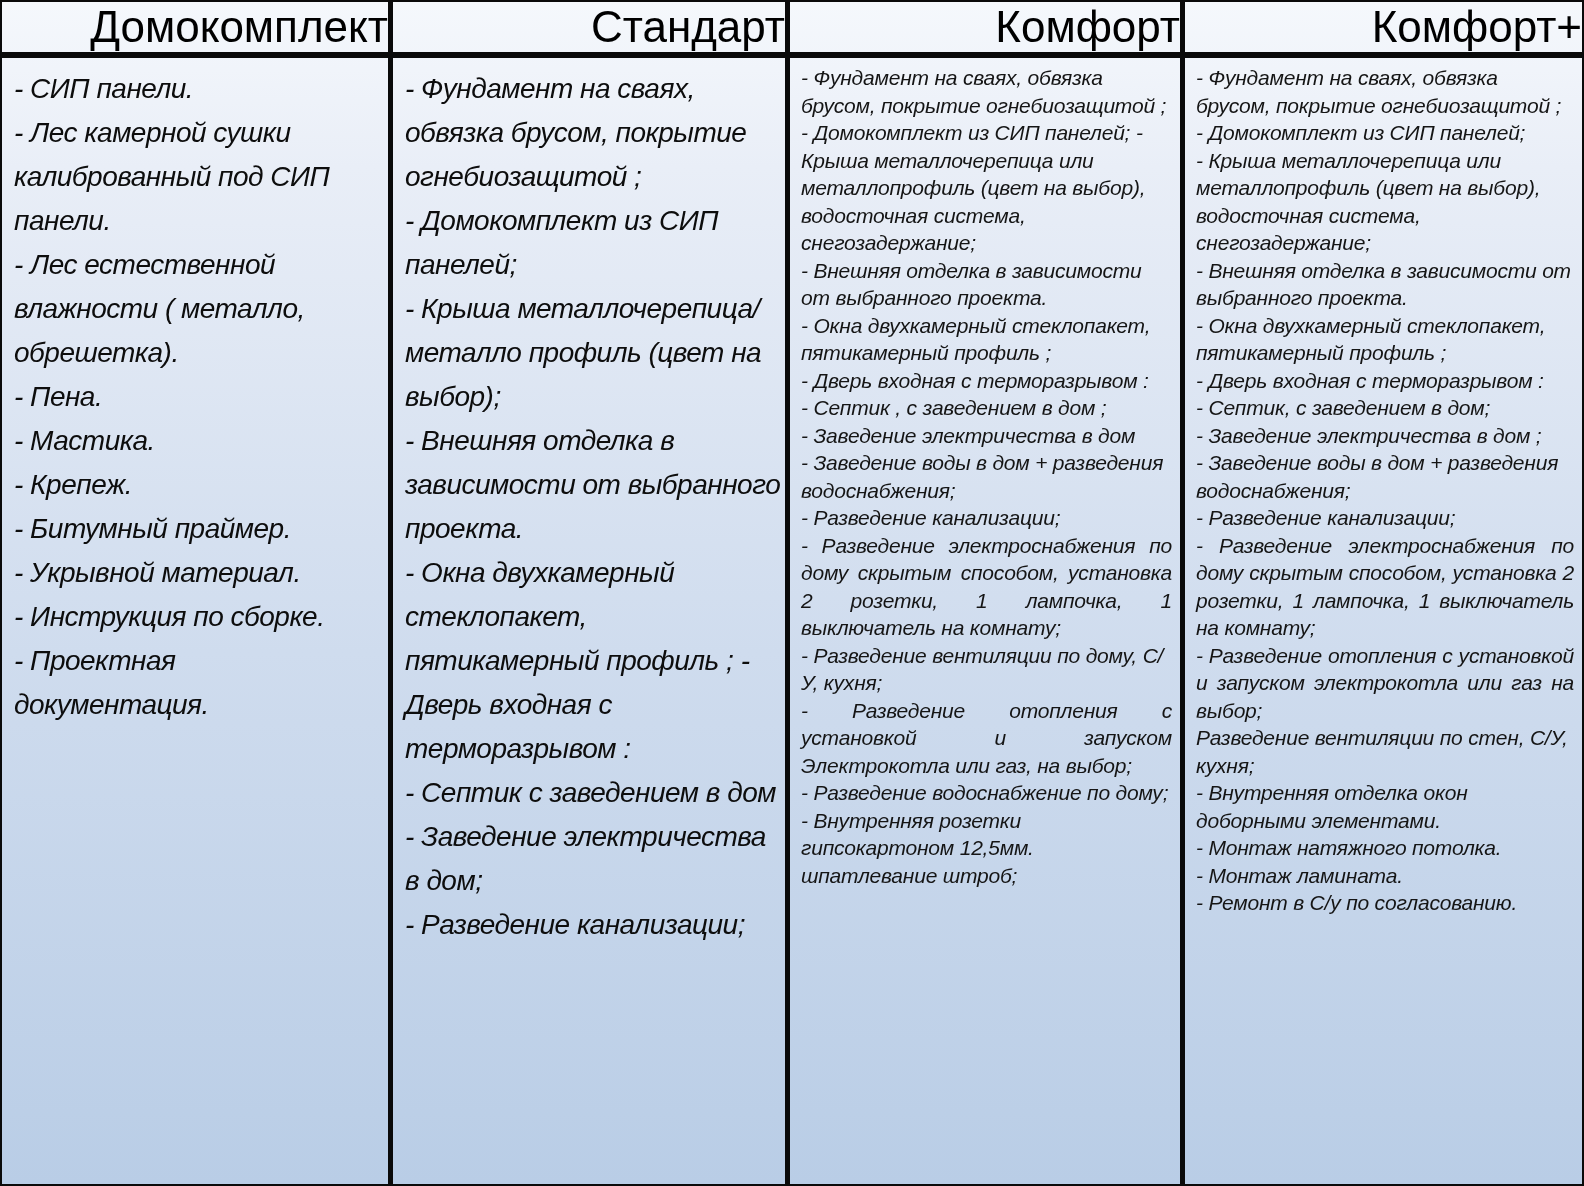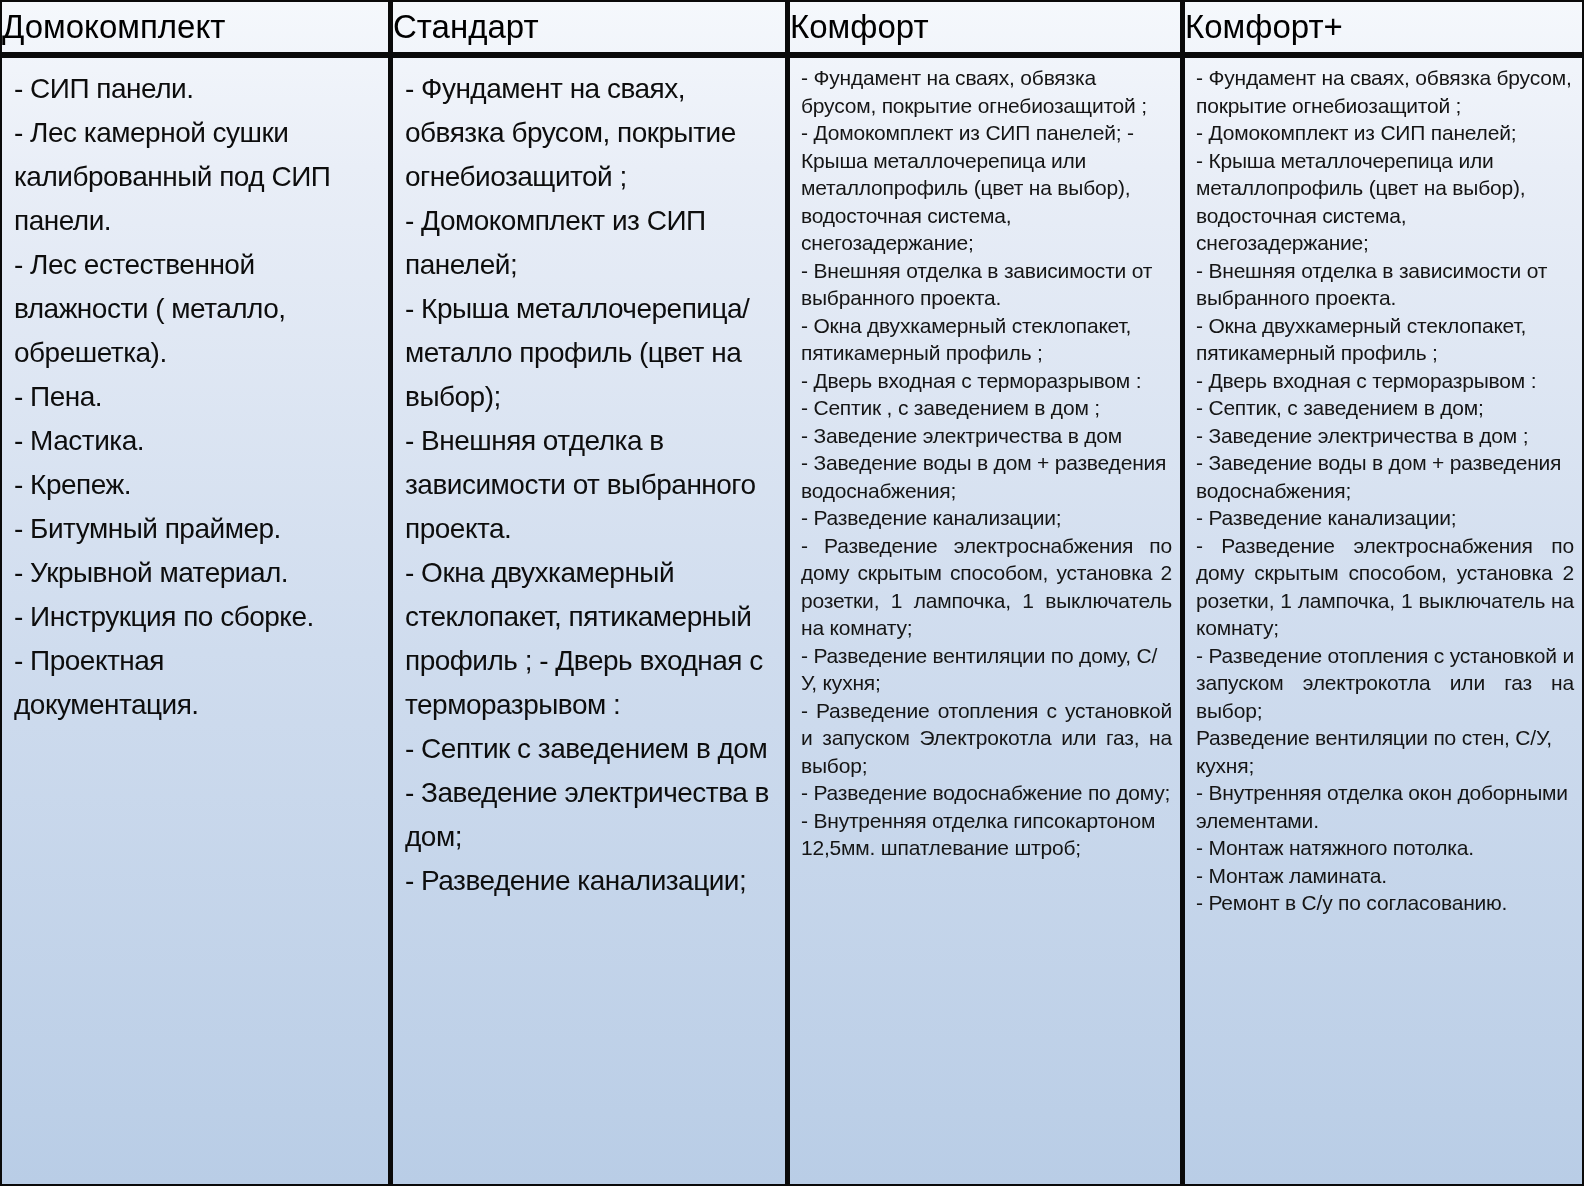--- a/index.html
+++ b/index.html
@@ -8,27 +8,27 @@
     border:2px solid #0a0a0a;
     background:linear-gradient(180deg,#f5f8fc 0%,#e9eef7 14%,#cfdcee 55%,#b9cde6 100%);
     display:grid;
     grid-template-columns:391px 397px 395px 1fr;
     grid-template-rows:56px 1fr;
     font-family:"Liberation Sans","DejaVu Sans",sans-serif;
     color:#0d0d0d;
   }
   .hcell{
     border-right:5px solid #0a0a0a;border-bottom:6px solid #0a0a0a;
-    display:flex;align-items:center;justify-content:flex-start;
-    font-size:33px;color:#000;white-space:nowrap;overflow:hidden;
+    display:flex;align-items:center;justify-content:flex-end;
+    font-size:44px;color:#000;white-space:nowrap;overflow:hidden;
   }
   .hcell.last{border-right:none;}
   .bcell{
     border-right:5px solid #0a0a0a;
-    overflow:hidden;box-sizing:border-box;
+    overflow:hidden;box-sizing:border-box;font-style:italic;
   }
   .bcell.last{border-right:none;}
   .colA{font-size:28px;line-height:44px;letter-spacing:-0.5px;padding:9px 34px 0 12px;}
   .colB{font-size:28px;line-height:44px;letter-spacing:-0.5px;padding:9px 3px 0 12px;}
   .colC{font-size:21px;line-height:27.5px;letter-spacing:-0.2px;padding:6px 8px 0 11px;color:#151515;}
   .item{margin:0;}
   .item.justify{text-align:justify;}
   .item.nowrap{white-space:nowrap;}
 </style>
 </head>
@@ -78,21 +78,21 @@
       <div class="item">- Окна двухкамерный стеклопакет, пятикамерный профиль ;</div>
       <div class="item">- Дверь входная с терморазрывом :</div>
       <div class="item">- Септик , с заведением в дом ;</div>
       <div class="item">- Заведение электричества в дом</div>
       <div class="item">- Заведение воды в дом + разведения водоснабжения;</div>
       <div class="item">- Разведение канализации;</div>
       <div class="item justify">- Разведение электроснабжения по дому скрытым способом, установка 2 розетки, 1 лампочка, 1 выключатель на комнату;</div>
       <div class="item">- Разведение вентиляции по дому, С/У, кухня;</div>
       <div class="item justify">- Разведение отопления с установкой и запуском Электрокотла или газ, на выбор;</div>
       <div class="item">- Разведение водоснабжение по дому;</div>
-      <div class="item">- Внутренняя отделка гипсокартоном 12,5мм. шпатлевание штроб;</div>
+      <div class="item">- Внутренняя розетки гипсокартоном 12,5мм. шпатлевание штроб;</div>
     </div>
   <div class="bcell colC last">
       <div class="item">- Фундамент на сваях, обвязка брусом, покрытие огнебиозащитой ;</div>
       <div class="item">- Домокомплект из СИП панелей;</div>
       <div class="item">- Крыша металлочерепица или металлопрофиль (цвет на выбор), водосточная система, снегозадержание;</div>
       <div class="item">- Внешняя отделка в зависимости от выбранного проекта.</div>
       <div class="item">- Окна двухкамерный стеклопакет, пятикамерный профиль ;</div>
       <div class="item">- Дверь входная с терморазрывом :</div>
       <div class="item">- Септик, с заведением в дом;</div>
       <div class="item">- Заведение электричества в дом ;</div>

